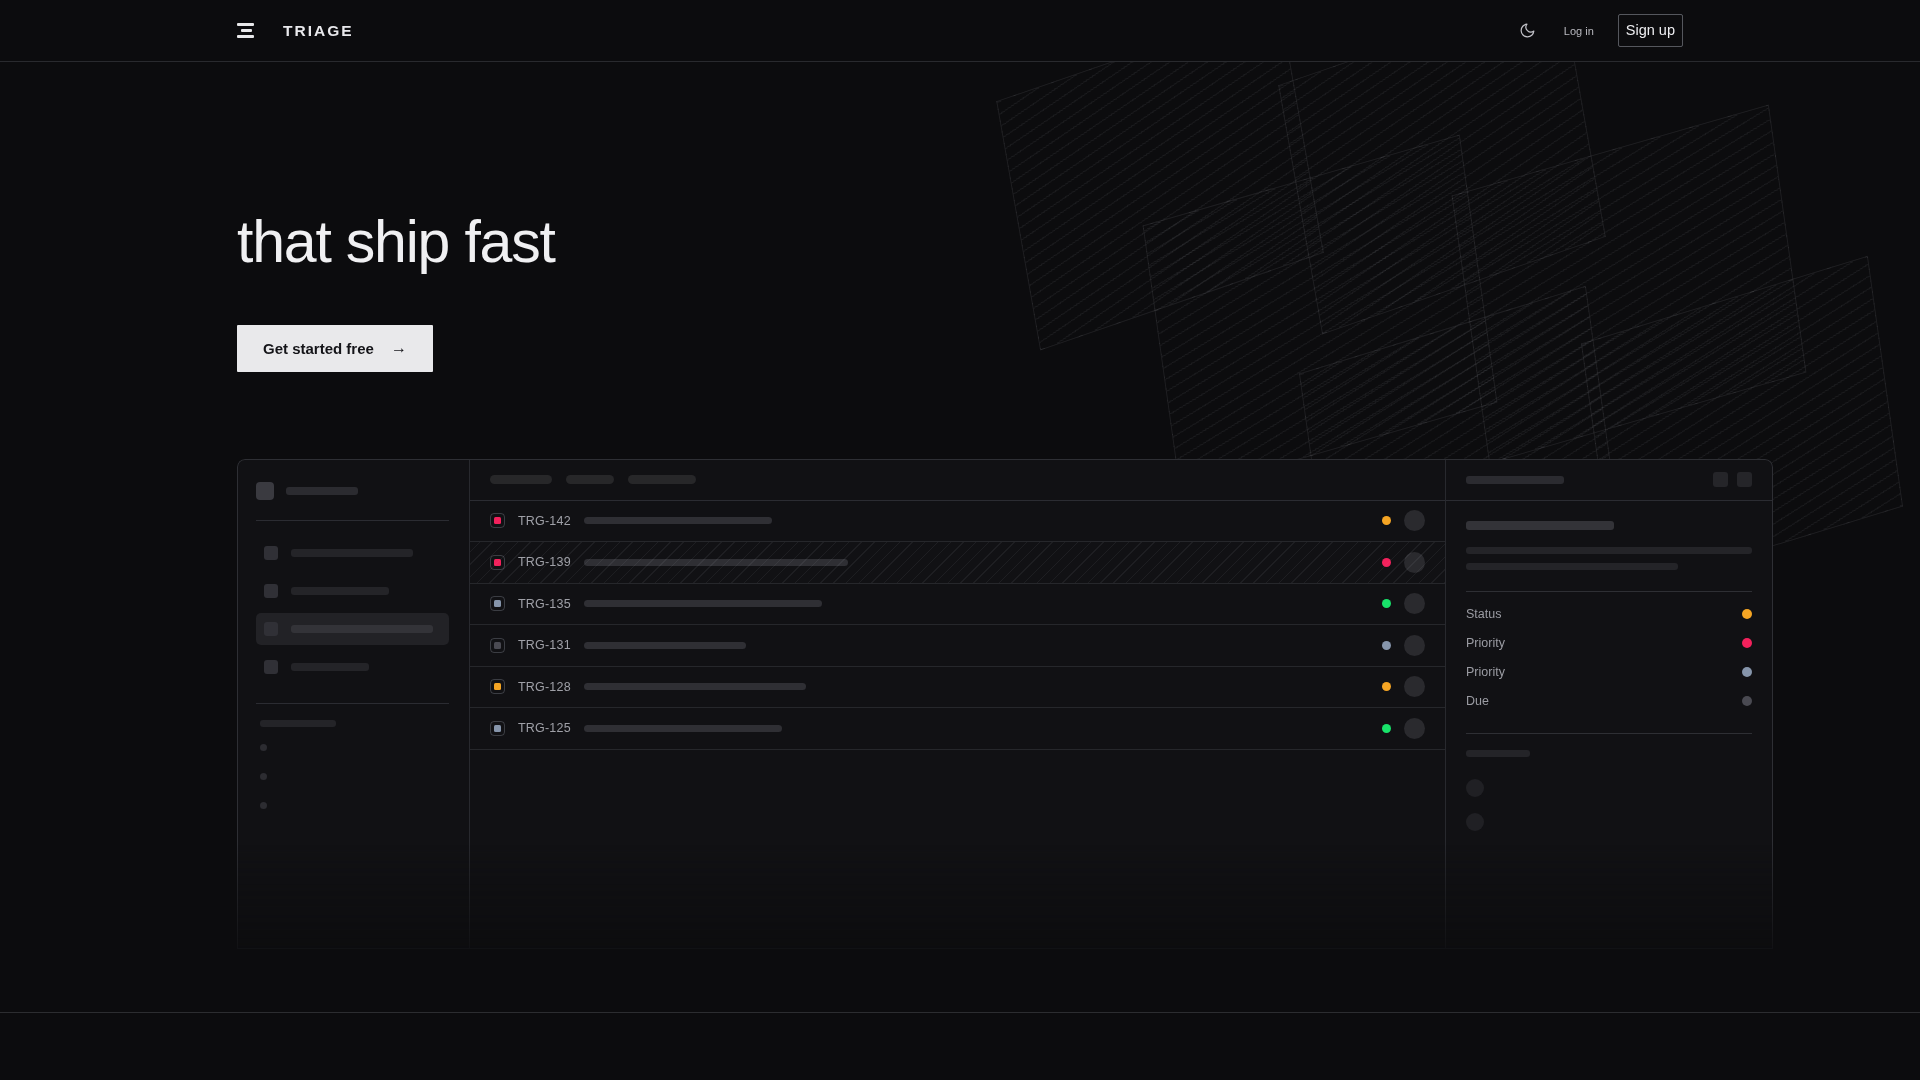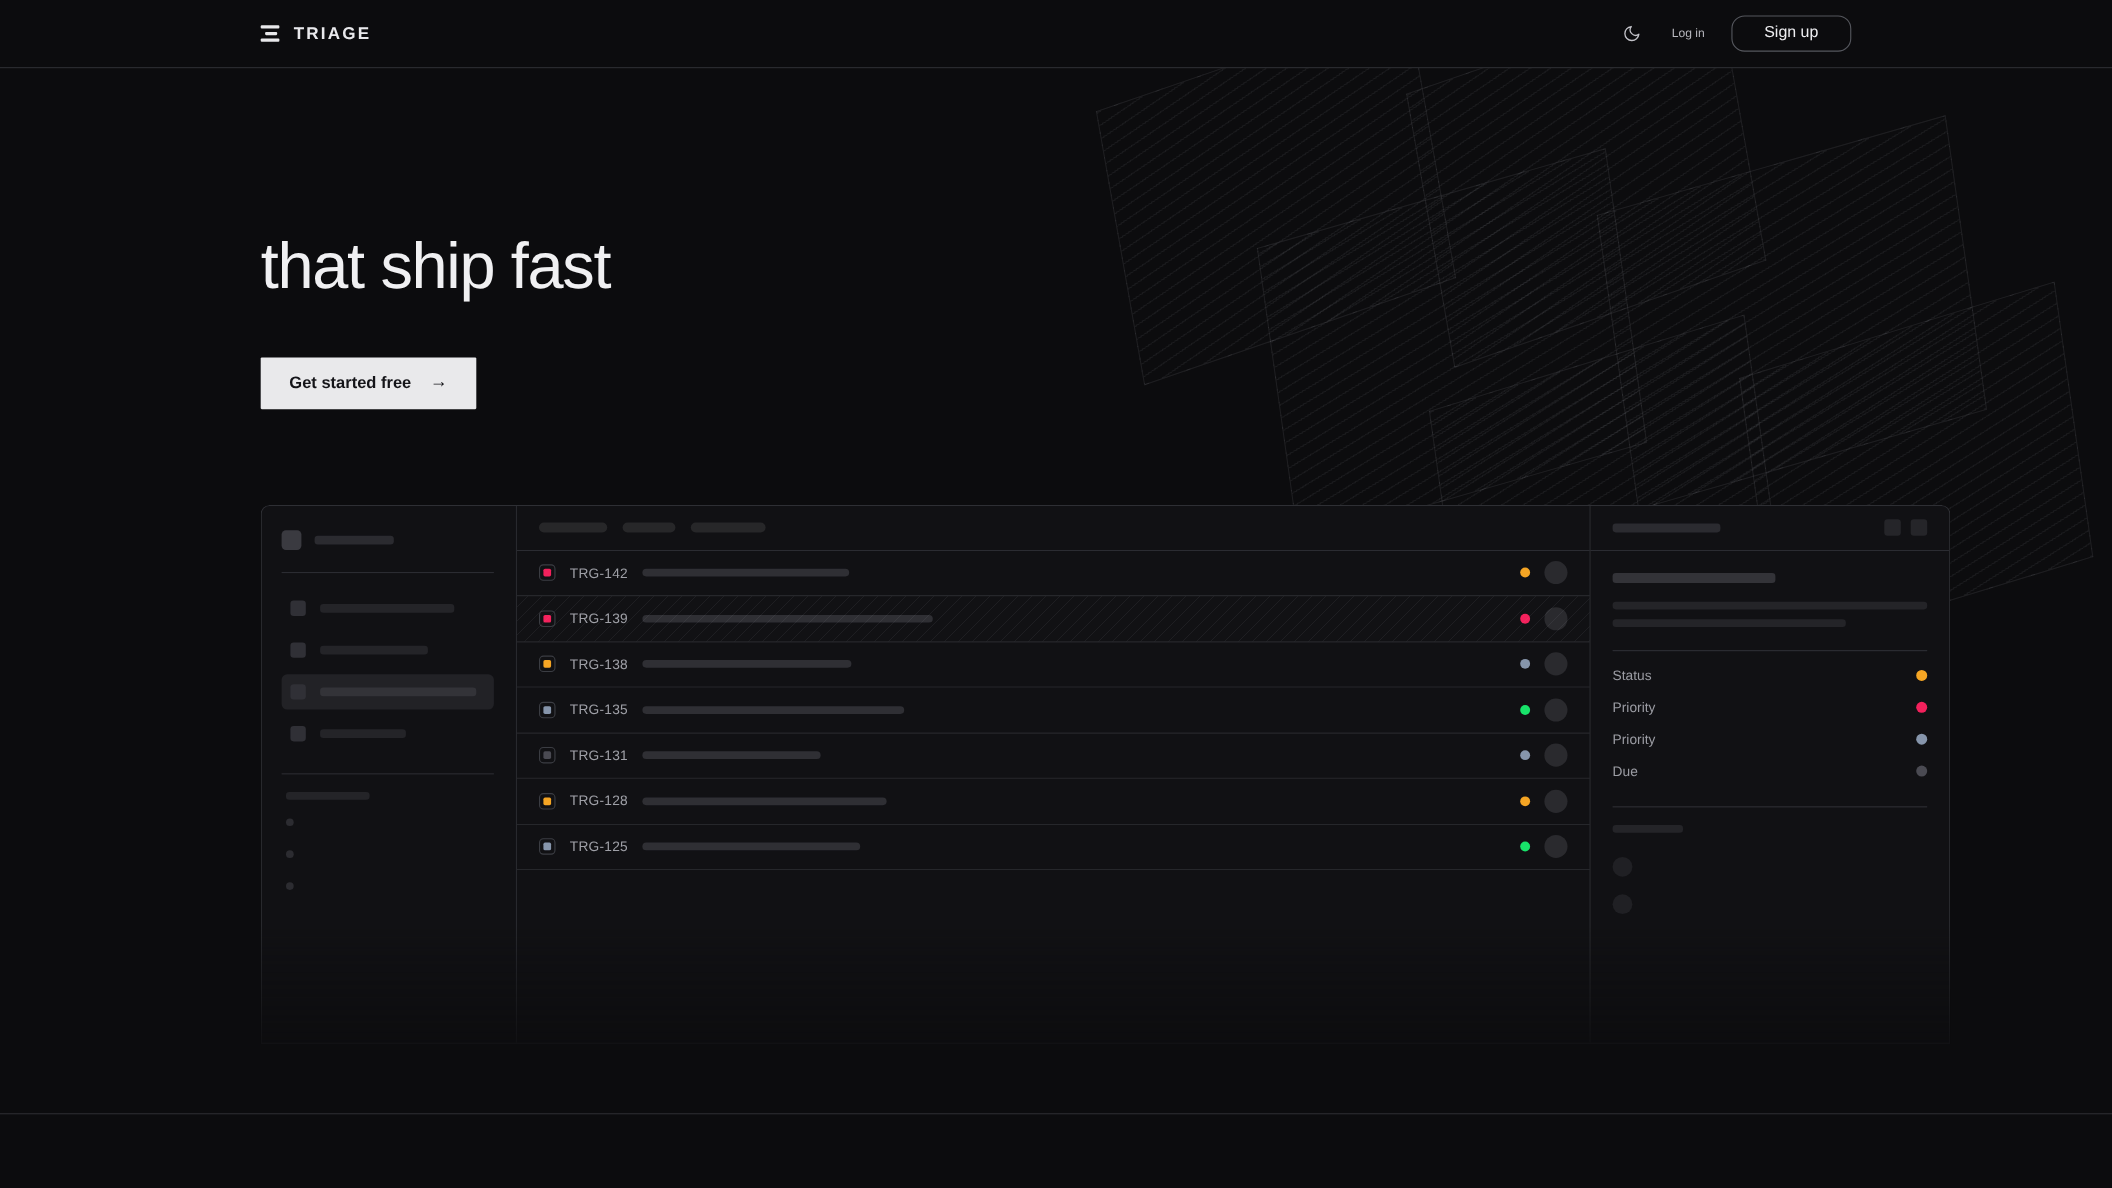--- a/index.html
+++ b/index.html
@@ -33,36 +33,36 @@
   .slab6 { width:300px; height:250px; left:1592px; top:300px; transform:rotate(-17deg) skewX(-9deg); }
 
   
   .site-header {
     position:relative; z-index:5;
     height:62px; width:100%;
     border-bottom:1px solid rgba(160,165,175,0.20);
     background:#0c0c0e;
     display:flex; align-items:center;
   }
-  .brand { position:absolute; left:237px; display:flex; align-items:center; gap:13px; }
+  .brand { position:absolute; left:237px; display:flex; align-items:center; gap:29px; }
   .logo-mark { display:flex; flex-direction:column; gap:3px; width:17px; }
   .logo-mark i { display:block; height:3px; background:#e8e8ea; border-radius:1px; }
   .logo-mark i:nth-child(1){ width:17px; }
   .logo-mark i:nth-child(2){ width:11px; margin-left:4px; }
   .logo-mark i:nth-child(3){ width:17px; }
   .brand-name { color:#e9e9ec; font-size:15.5px; font-weight:700; letter-spacing:2.0px; }
 
   .nav-right { position:absolute; right:237px; display:flex; align-items:center; gap:24px; }
   .moon-btn { width:24px; height:24px; display:flex; align-items:center; justify-content:center; cursor:pointer; }
   .nav-link { color:#b9b9bf; font-size:11px; cursor:pointer; }
   .signup-btn {
     border:1px solid rgba(175,180,190,0.45);
     color:#eeeef1; font-size:14.5px; font-weight:500;
-    padding:8px 29px; background:transparent; cursor:pointer;
-    border-radius:12px; line-height:1;
+    padding:8px 7px; background:transparent; cursor:pointer;
+    border-radius:2px; line-height:1;
   }
 
   
   .hero { position:relative; z-index:3; padding-left:237px; padding-top:82px; }
   .hero h1 {
     color:#f0f0f2; font-size:59px; font-weight:400;
     line-height:1.115; letter-spacing:-1.2px; max-width:720px;
   }
   .hero p {
     margin-top:32px; color:#9b9ba2; font-size:16.5px;
@@ -257,31 +257,20 @@
               </span>
               <span class="row-id">TRG-139</span>
               <span class="row-bar" style="width:264px"></span>
               <span class="row-right">
                 <span class="st-dot" style="background:#f3215c"></span>
                 <span class="av"></span>
               </span>
             </div>
             <div class="row">
               <span class="prio-box">
-                <i style="background:#f5a524"></i>
-              </span>
-              <span class="row-id">TRG-138</span>
-              <span class="row-bar" style="width:190px"></span>
-              <span class="row-right">
-                <span class="st-dot" style="background:#8695ab"></span>
-                <span class="av"></span>
-              </span>
-            </div>
-            <div class="row">
-              <span class="prio-box">
                 <i style="background:#8695ab"></i>
               </span>
               <span class="row-id">TRG-135</span>
               <span class="row-bar" style="width:238px"></span>
               <span class="row-right">
                 <span class="st-dot" style="background:#18e36a"></span>
                 <span class="av"></span>
               </span>
             </div>
             <div class="row">

